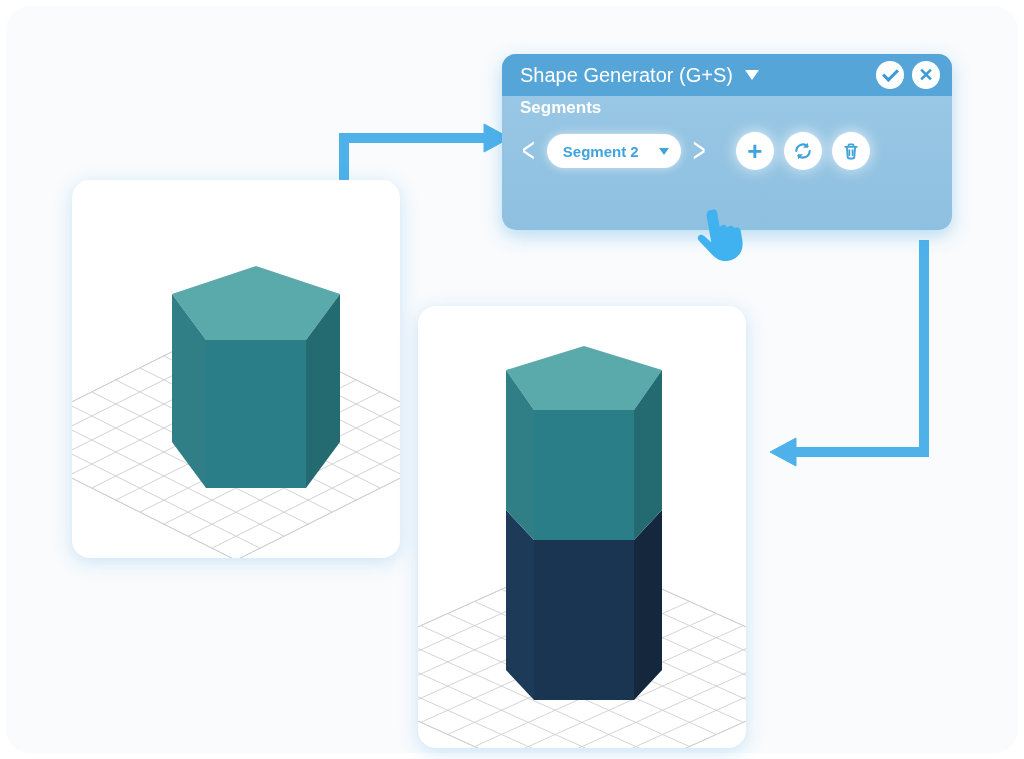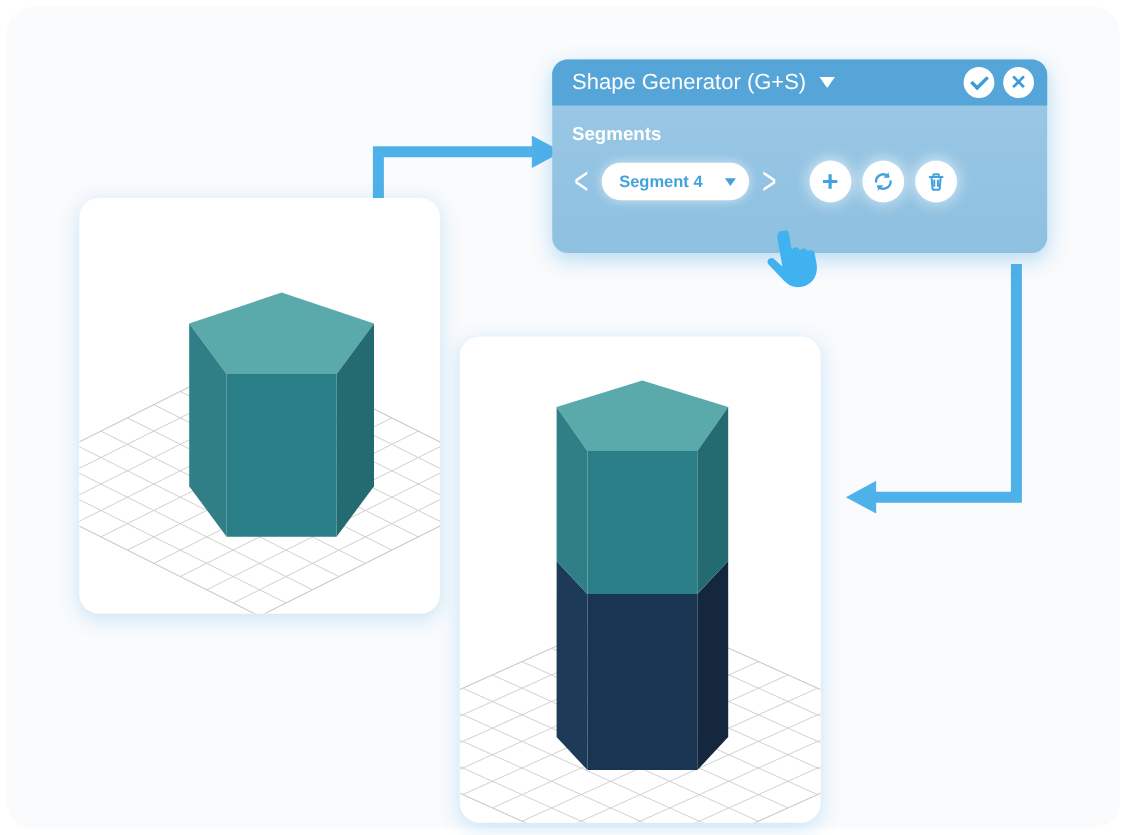--- a/index.html
+++ b/index.html
@@ -72,21 +72,21 @@
   .hdr-btn.check::before {
     content: "";
     width: 12px; height: 6px;
     border-left: 3px solid #3a9bd9;
     border-bottom: 3px solid #3a9bd9;
     transform: rotate(-45deg);
     margin-top: -3px;
   }
   .hdr-btn.close { font-size: 18px; }
 
-  .panel-body { padding: 16px 18px; }
+  .panel-body { padding: 2px 18px; }
   .section-label {
     font-size: 17px; font-weight: 700; color: #fff;
     margin-bottom: 14px;
   }
   .segment-row {
     display: flex; align-items: center; gap: 10px;
   }
   .chev {
     font-size: 22px; color: #fff; cursor: pointer;
     user-select: none; padding: 0 2px;
@@ -250,21 +250,21 @@
       <span class="triangle-down"></span>
       <span class="spacer"></span>
       <span class="hdr-btn check" title="Confirm"></span>
       <span class="hdr-btn close" title="Close">✕</span>
     </div>
     <div class="panel-body">
       <div class="section-label">Segments</div>
       <div class="segment-row">
         <span class="chev">&lt;</span>
         <div class="dropdown">
-          <span>Segment 4</span>
+          <span>Segment 2</span>
         </div>
         <span class="chev">&gt;</span>
         <span class="row-gap"></span>
         <div class="action-btn plus" title="Add segment">+</div>
         <div class="action-btn" title="Reset segment">
           <svg viewBox="0 0 24 24">
             <path fill="none" stroke="#41a3dc" stroke-width="2.6" stroke-linecap="round" d="M4 12a8 8 0 0 1 13.6-5.6M20 12a8 8 0 0 1-13.6 5.6"></path>
             <polygon points="18,2 18,8 12,8" fill="#41a3dc"></polygon>
             <polygon points="6,22 6,16 12,16" fill="#41a3dc"></polygon>
           </svg>

